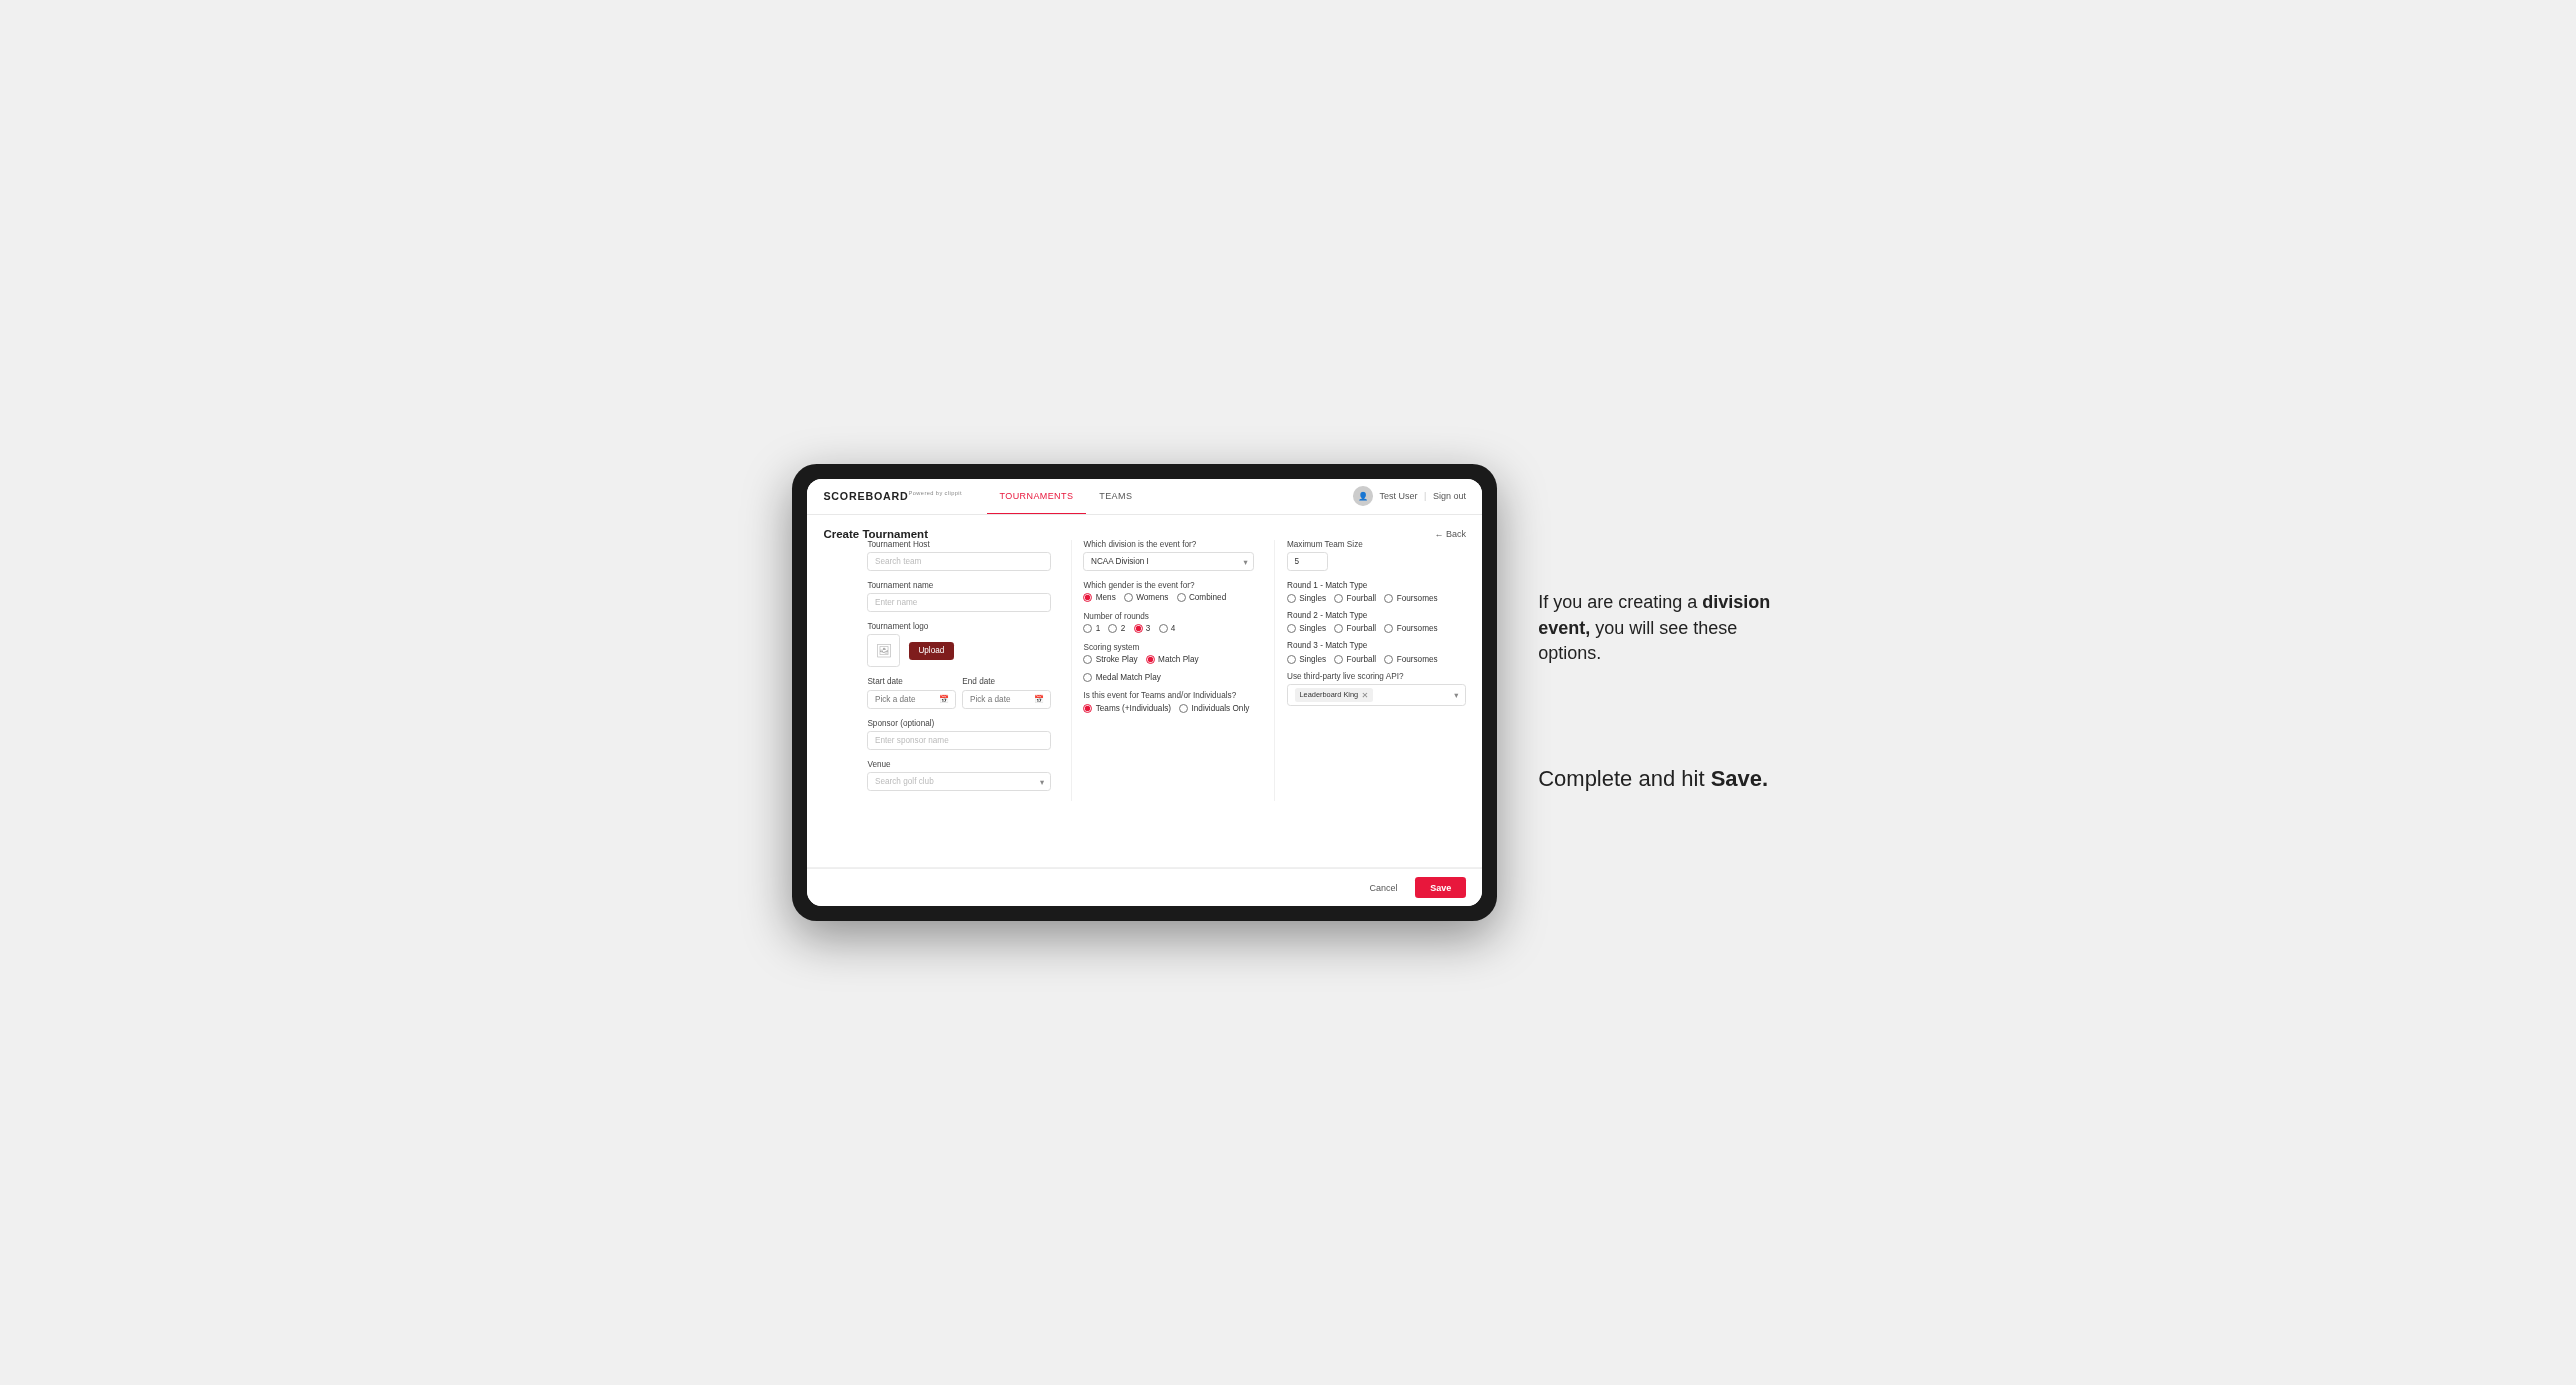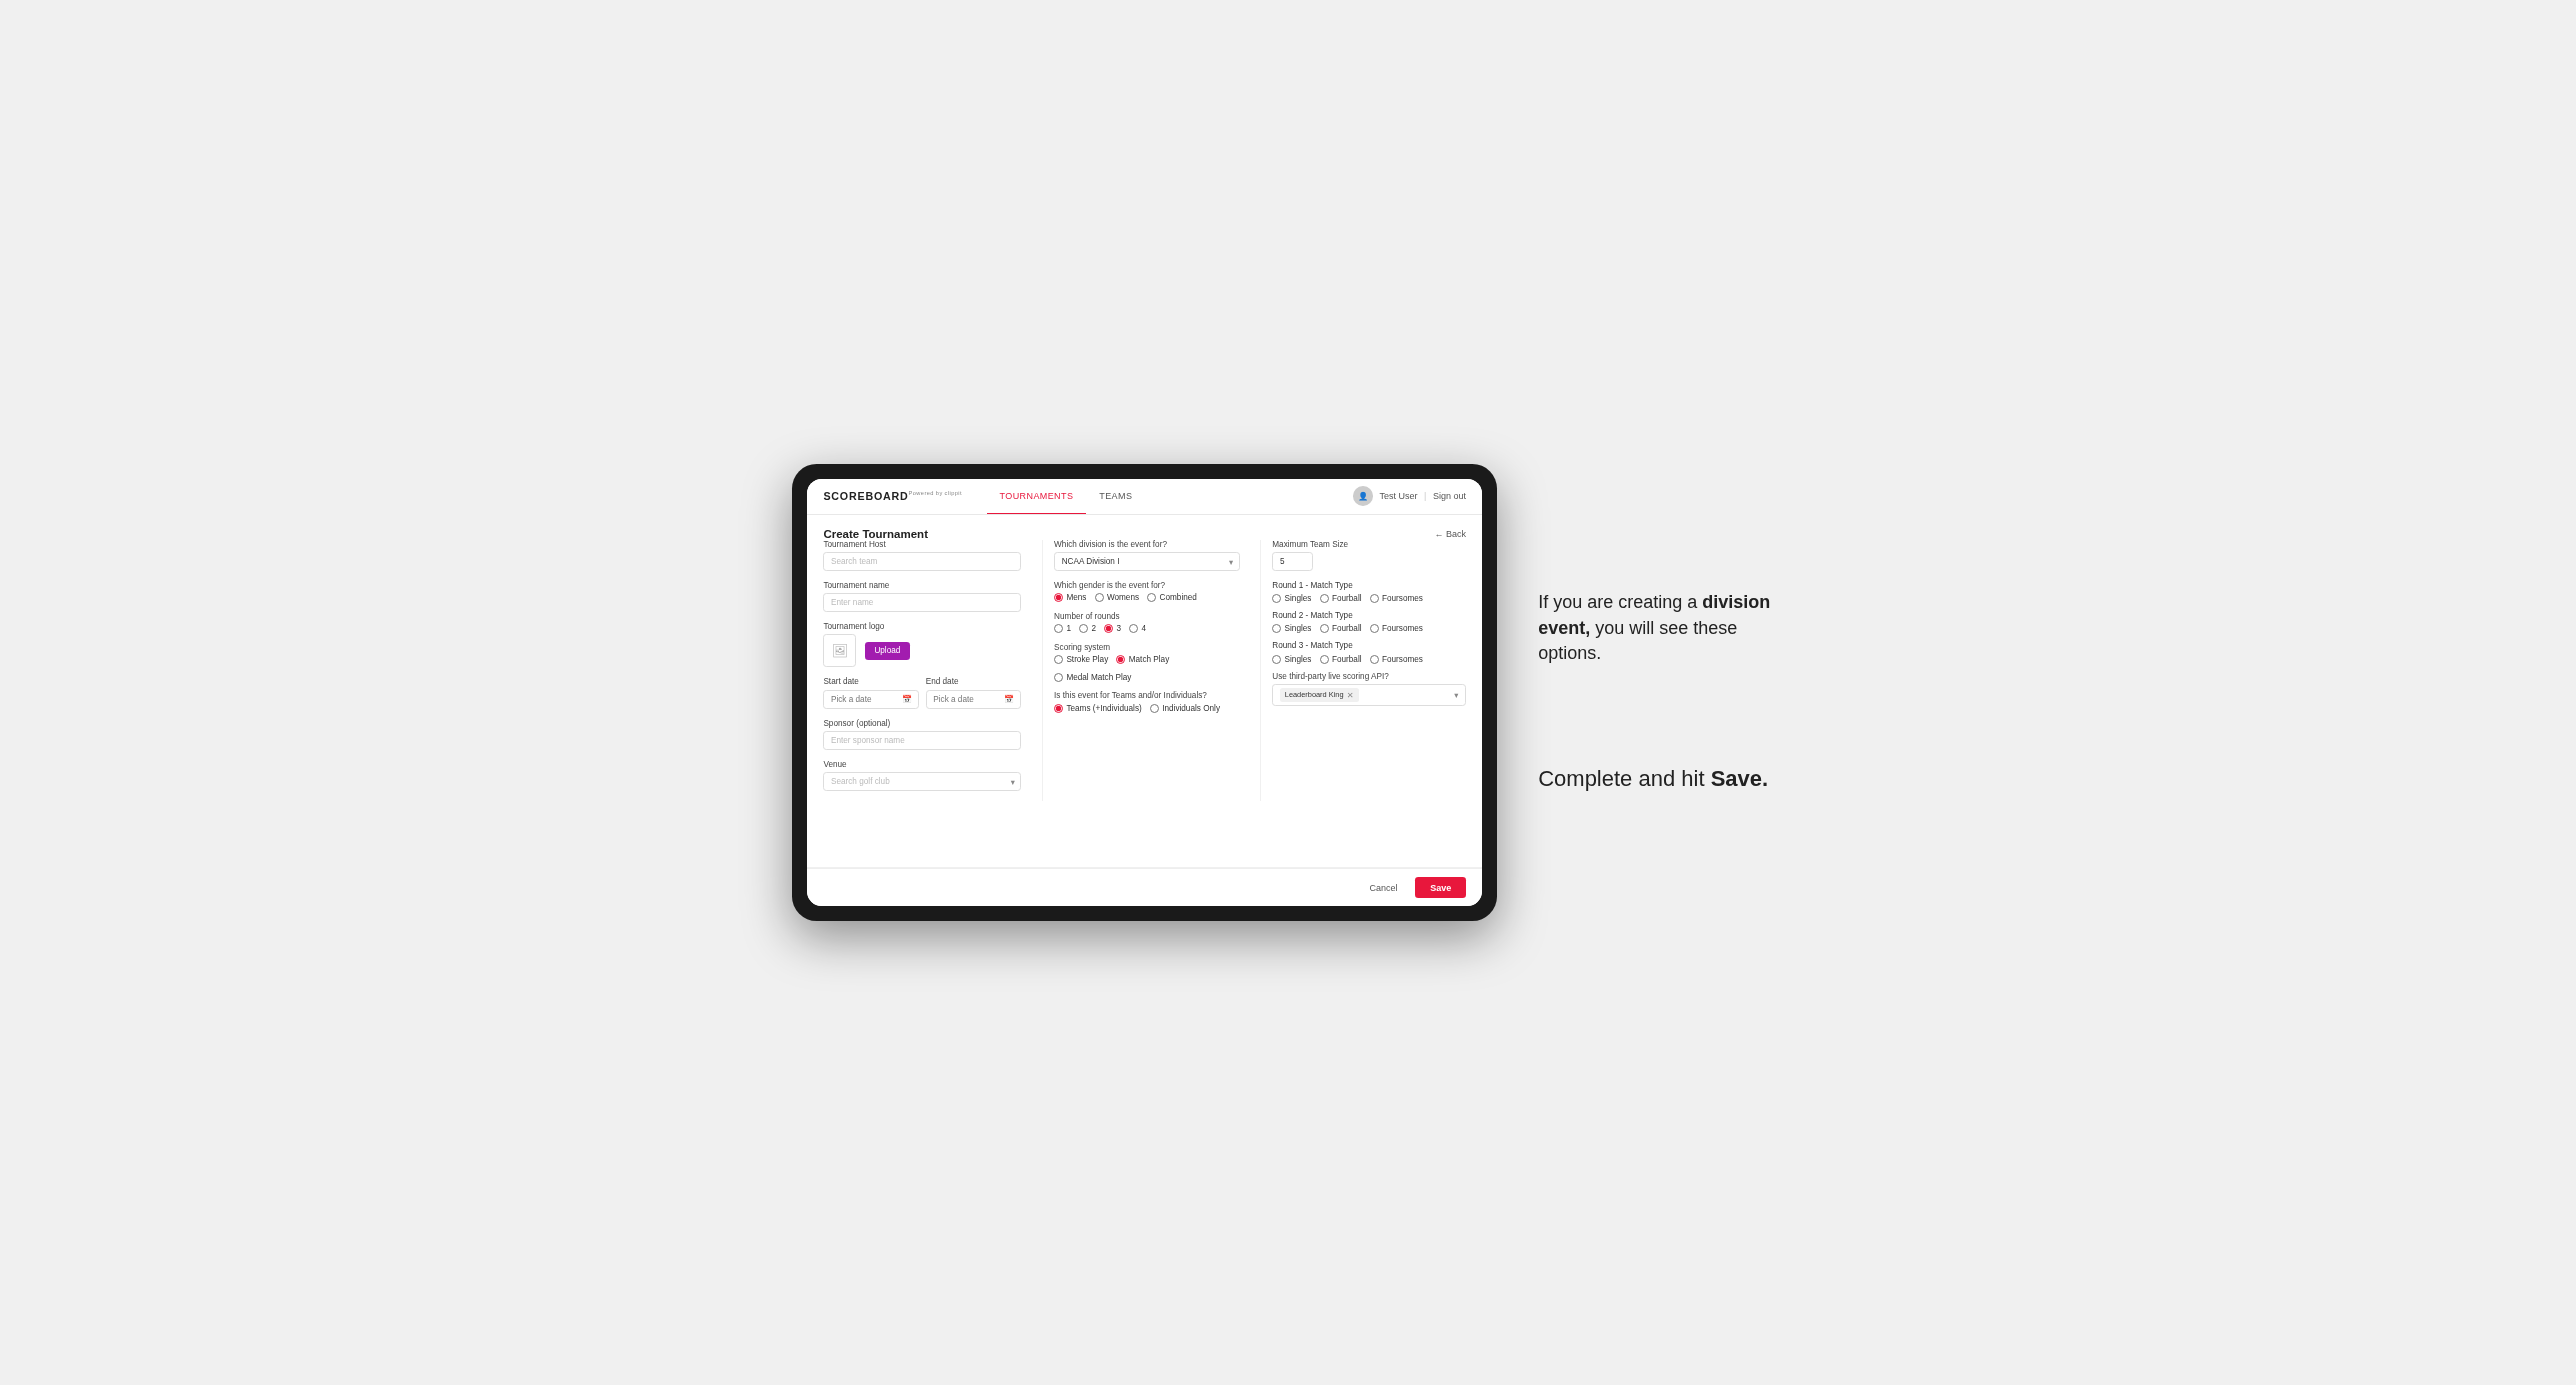--- a/index.html
+++ b/index.html
@@ -121,20 +121,21 @@
       cursor: pointer;
       display: flex;
       align-items: center;
       gap: 3.3px;
     }
     
     .form-grid {
       display: grid;
       grid-template-columns: 1fr 1fr 1fr;
       gap: 12px;
+      margin-left: 44px;
     }
     .form-col {
       padding: 0 8.2px 0 0;
     }
     .form-col:first-child { padding-left: 0; }
     .form-col:last-child { padding-right: 0; border-left: 0.8px solid #f0f0f0; padding-left: 11.5px; }
     .form-col:nth-child(2) { border-left: 0.8px solid #f0f0f0; padding-left: 11.5px; }
     .form-group {
       margin-bottom: 9.8px;
     }
@@ -192,21 +193,21 @@
       height: 33px;
       border: 0.8px solid #ddd;
       border-radius: 3.3px;
       display: flex;
       align-items: center;
       justify-content: center;
       color: #aaa;
       font-size: 13px;
     }
     .upload-btn {
-      background: #a21caf;
+      background: #7f1d1d;
       color: #fff;
       border: none;
       border-radius: 3.3px;
       padding: 4.9px 9.8px;
       font-size: 8.2px;
       cursor: pointer;
       font-weight: 500;
     }
     
     .date-grid {

